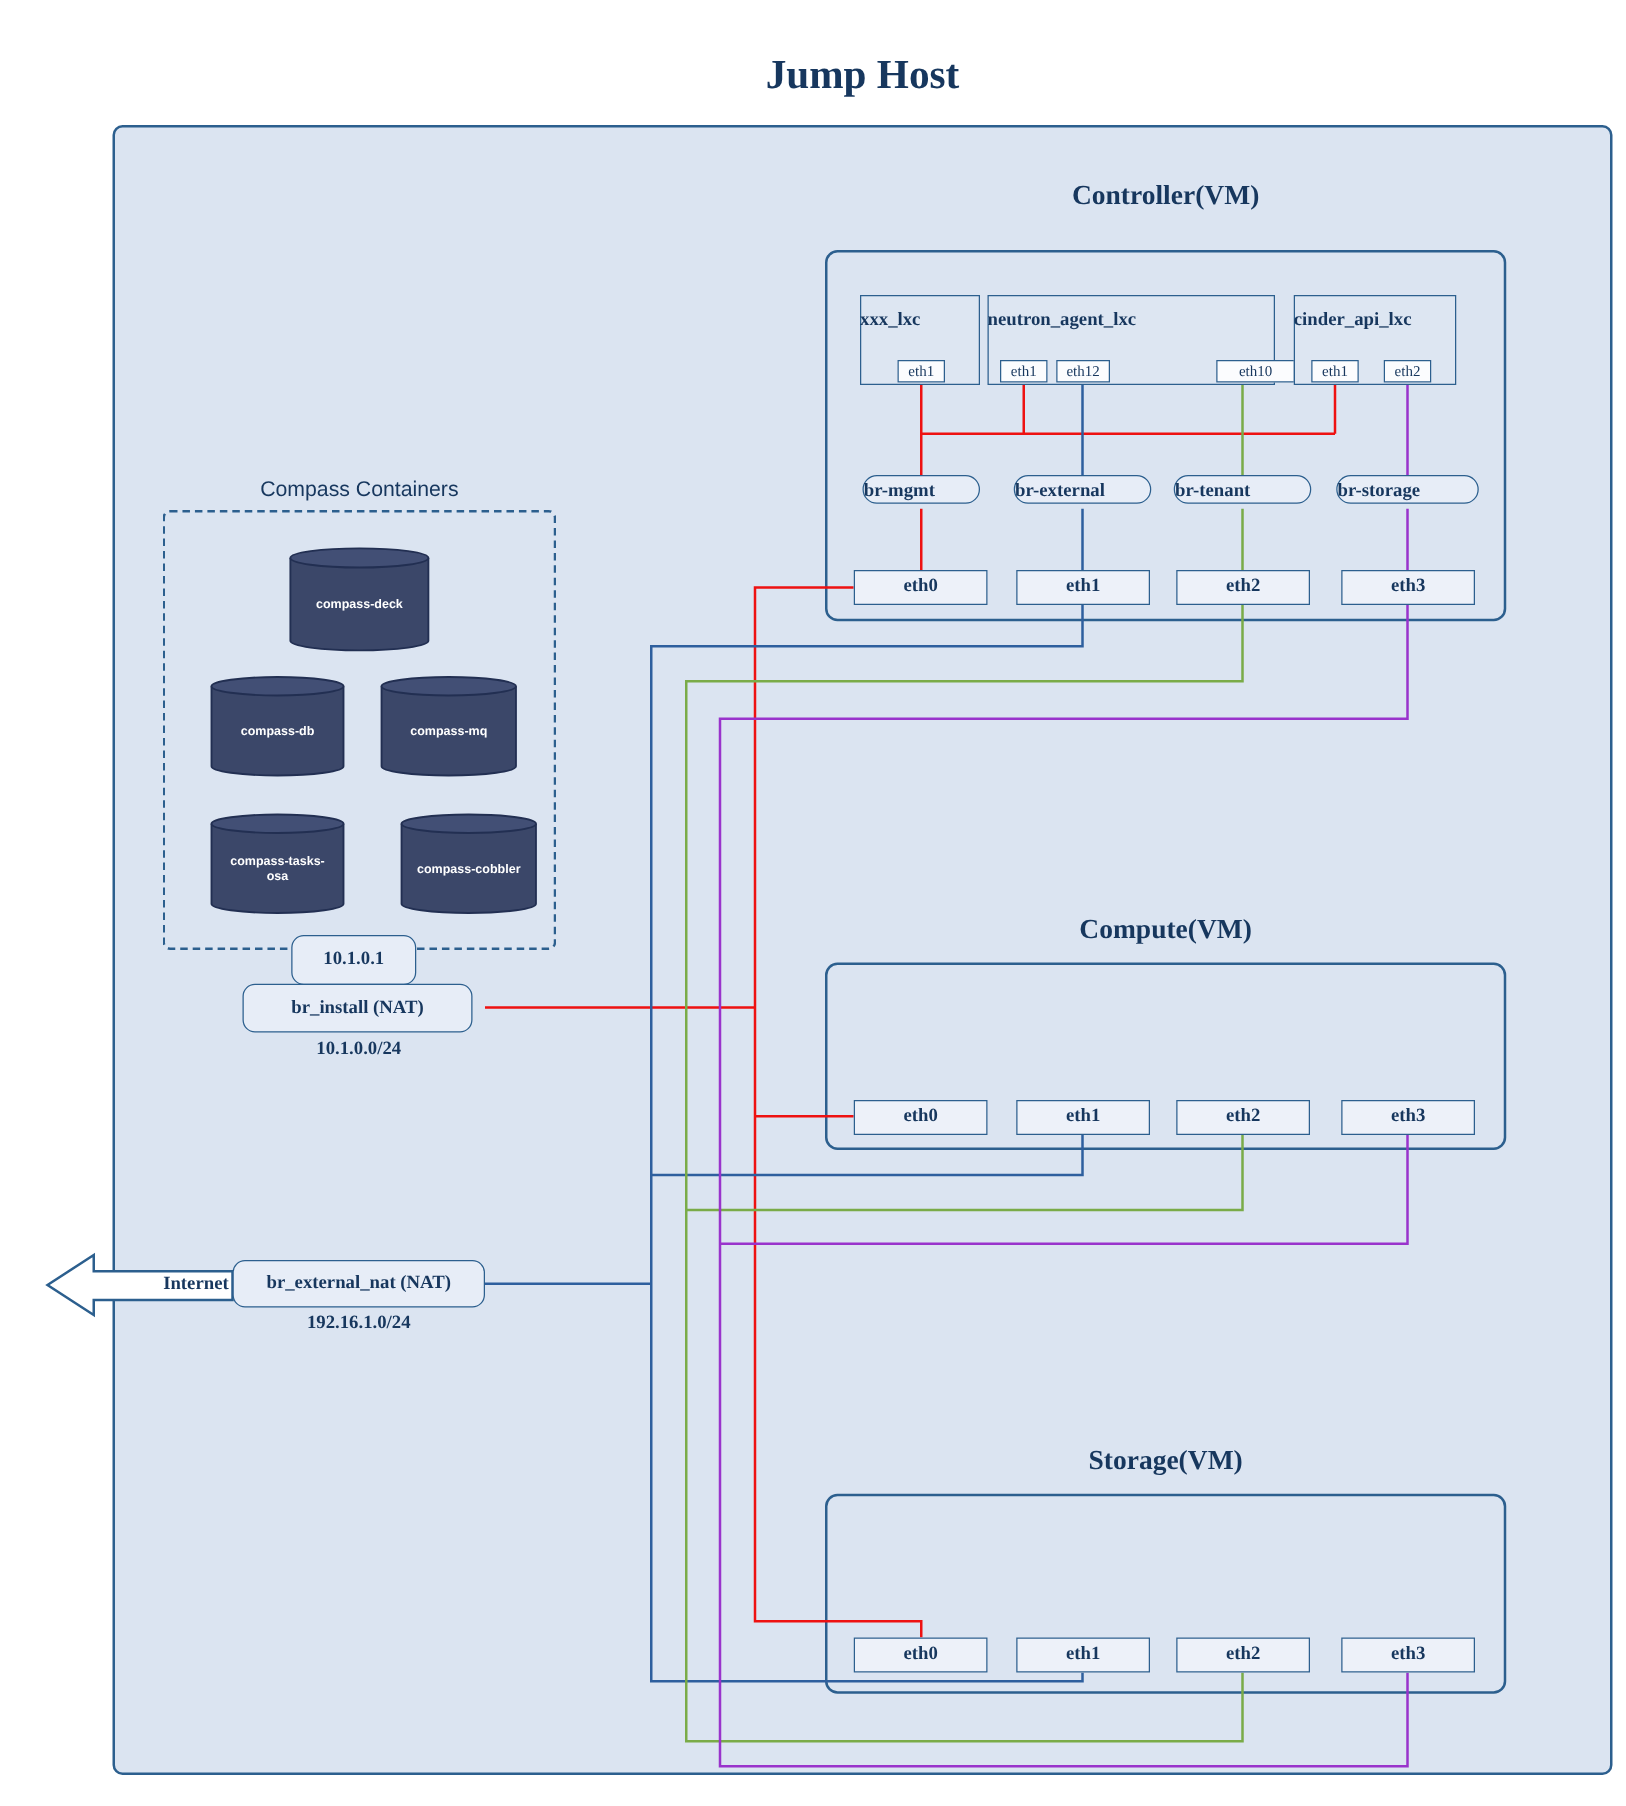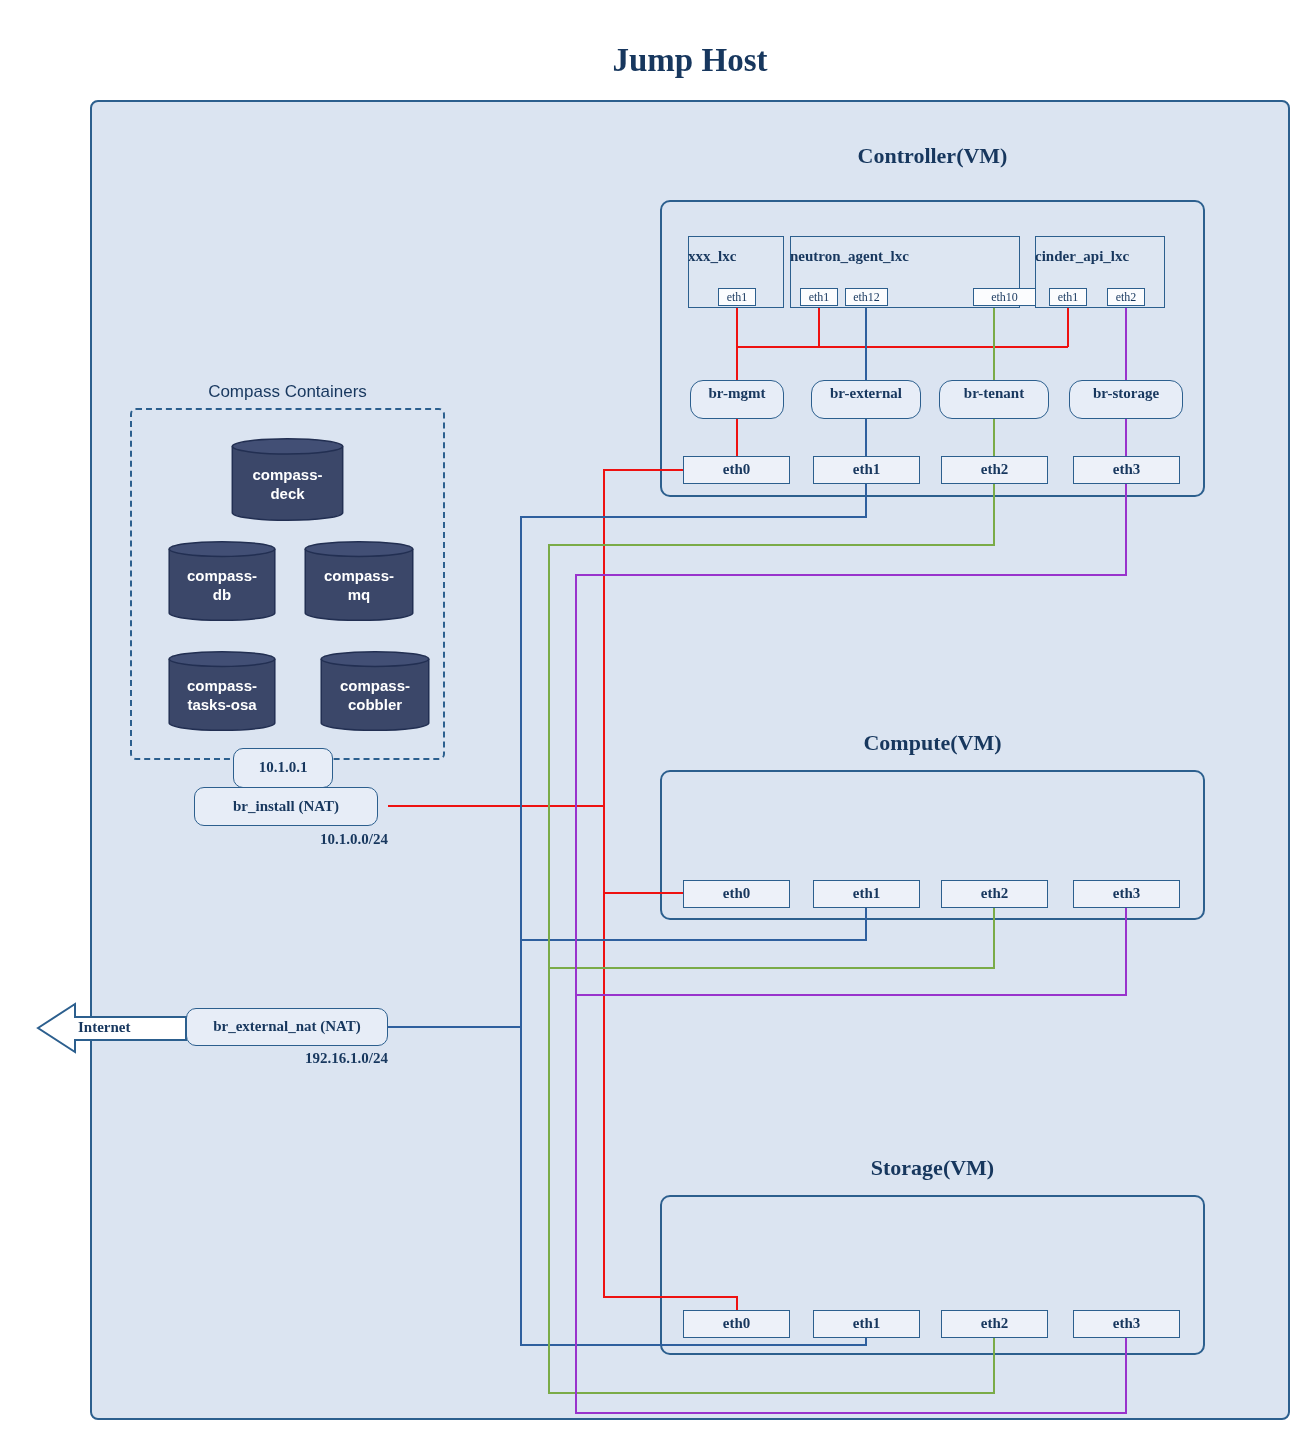--- a/index.html
+++ b/index.html
@@ -19,42 +19,42 @@
   .vmbox { border:2px solid #2c5f8e; border-radius:10px; background:transparent; }
   .vmlabel { font-weight:bold; font-size:22px; text-align:center; }
 
   #lines { left:0; top:0; width:1301px; height:1445px; pointer-events:none; }
 
   .lxc { border:1.5px solid #2c5f8e; background:#dde6f2; }
   .lxc-title { font-weight:bold; font-size:15px; text-align:left; }
   .port { position:absolute; height:18px; border:1px solid #2c5f8e; background:#fbfcfe;
           font-size:12px; text-align:center; line-height:16px; }
 
-  .bridge { height:39px; border:1.5px solid #2c5f8e; border-radius:13px; background:#e7edf7;
-            font-weight:bold; font-size:15px; text-align:center; line-height:24px; }
+  .bridge { height:23px; border:1.5px solid #2c5f8e; border-radius:13px; background:#e7edf7;
+            font-weight:bold; font-size:15px; line-height:24px; }
 
   .nic { width:107px; height:28px; border:1.5px solid #2c5f8e; background:#edf1f9;
          font-weight:bold; font-size:15px; text-align:center; line-height:25px; }
 
   .dashedbox { border:2px dashed #2c5f8e; border-radius:6px; }
   .sans { font-family:"Liberation Sans", sans-serif; }
   #compass-label { font-size:17px; text-align:center; }
 
   .cyl { }
   .cyl svg { position:absolute; left:0; top:0; width:100%; height:100%; }
   .cyl-label { position:absolute; left:0; top:0; right:0; bottom:0;
                display:flex; align-items:center; justify-content:center;
                padding:14px 14px 4px 14px; text-align:center;
                font-family:"Liberation Sans", sans-serif;
-               font-weight:bold; font-size:15px; line-height:1.25; color:#ffffff; }
+               font-weight:bold; font-size:10px; line-height:1.25; color:#ffffff; }
 
   .rbox { border:1.5px solid #2c5f8e; border-radius:10px; background:#e7edf7;
           font-weight:bold; font-size:15px; text-align:center;font-family:Liberation Serif, serif; }
-  .subnet { font-weight:bold; font-size:15px; text-align:right; }
-  #internet-label { font-weight:bold; font-size:15px; text-align:left; }
+  .subnet { font-weight:bold; font-size:15px; text-align:center; }
+  #internet-label { font-weight:bold; font-size:15px; text-align:right; }
 </style>
 </head>
 <body>
 
 <div id="title" class="abs">Jump Host</div>
 
 <div id="outer" class="abs"></div>
 
 <div class="abs vmbox" style="left:660px;top:200px;width:545px;height:297px"></div>
 <div class="abs vmbox" style="left:660px;top:770px;width:545px;height:150px"></div>

